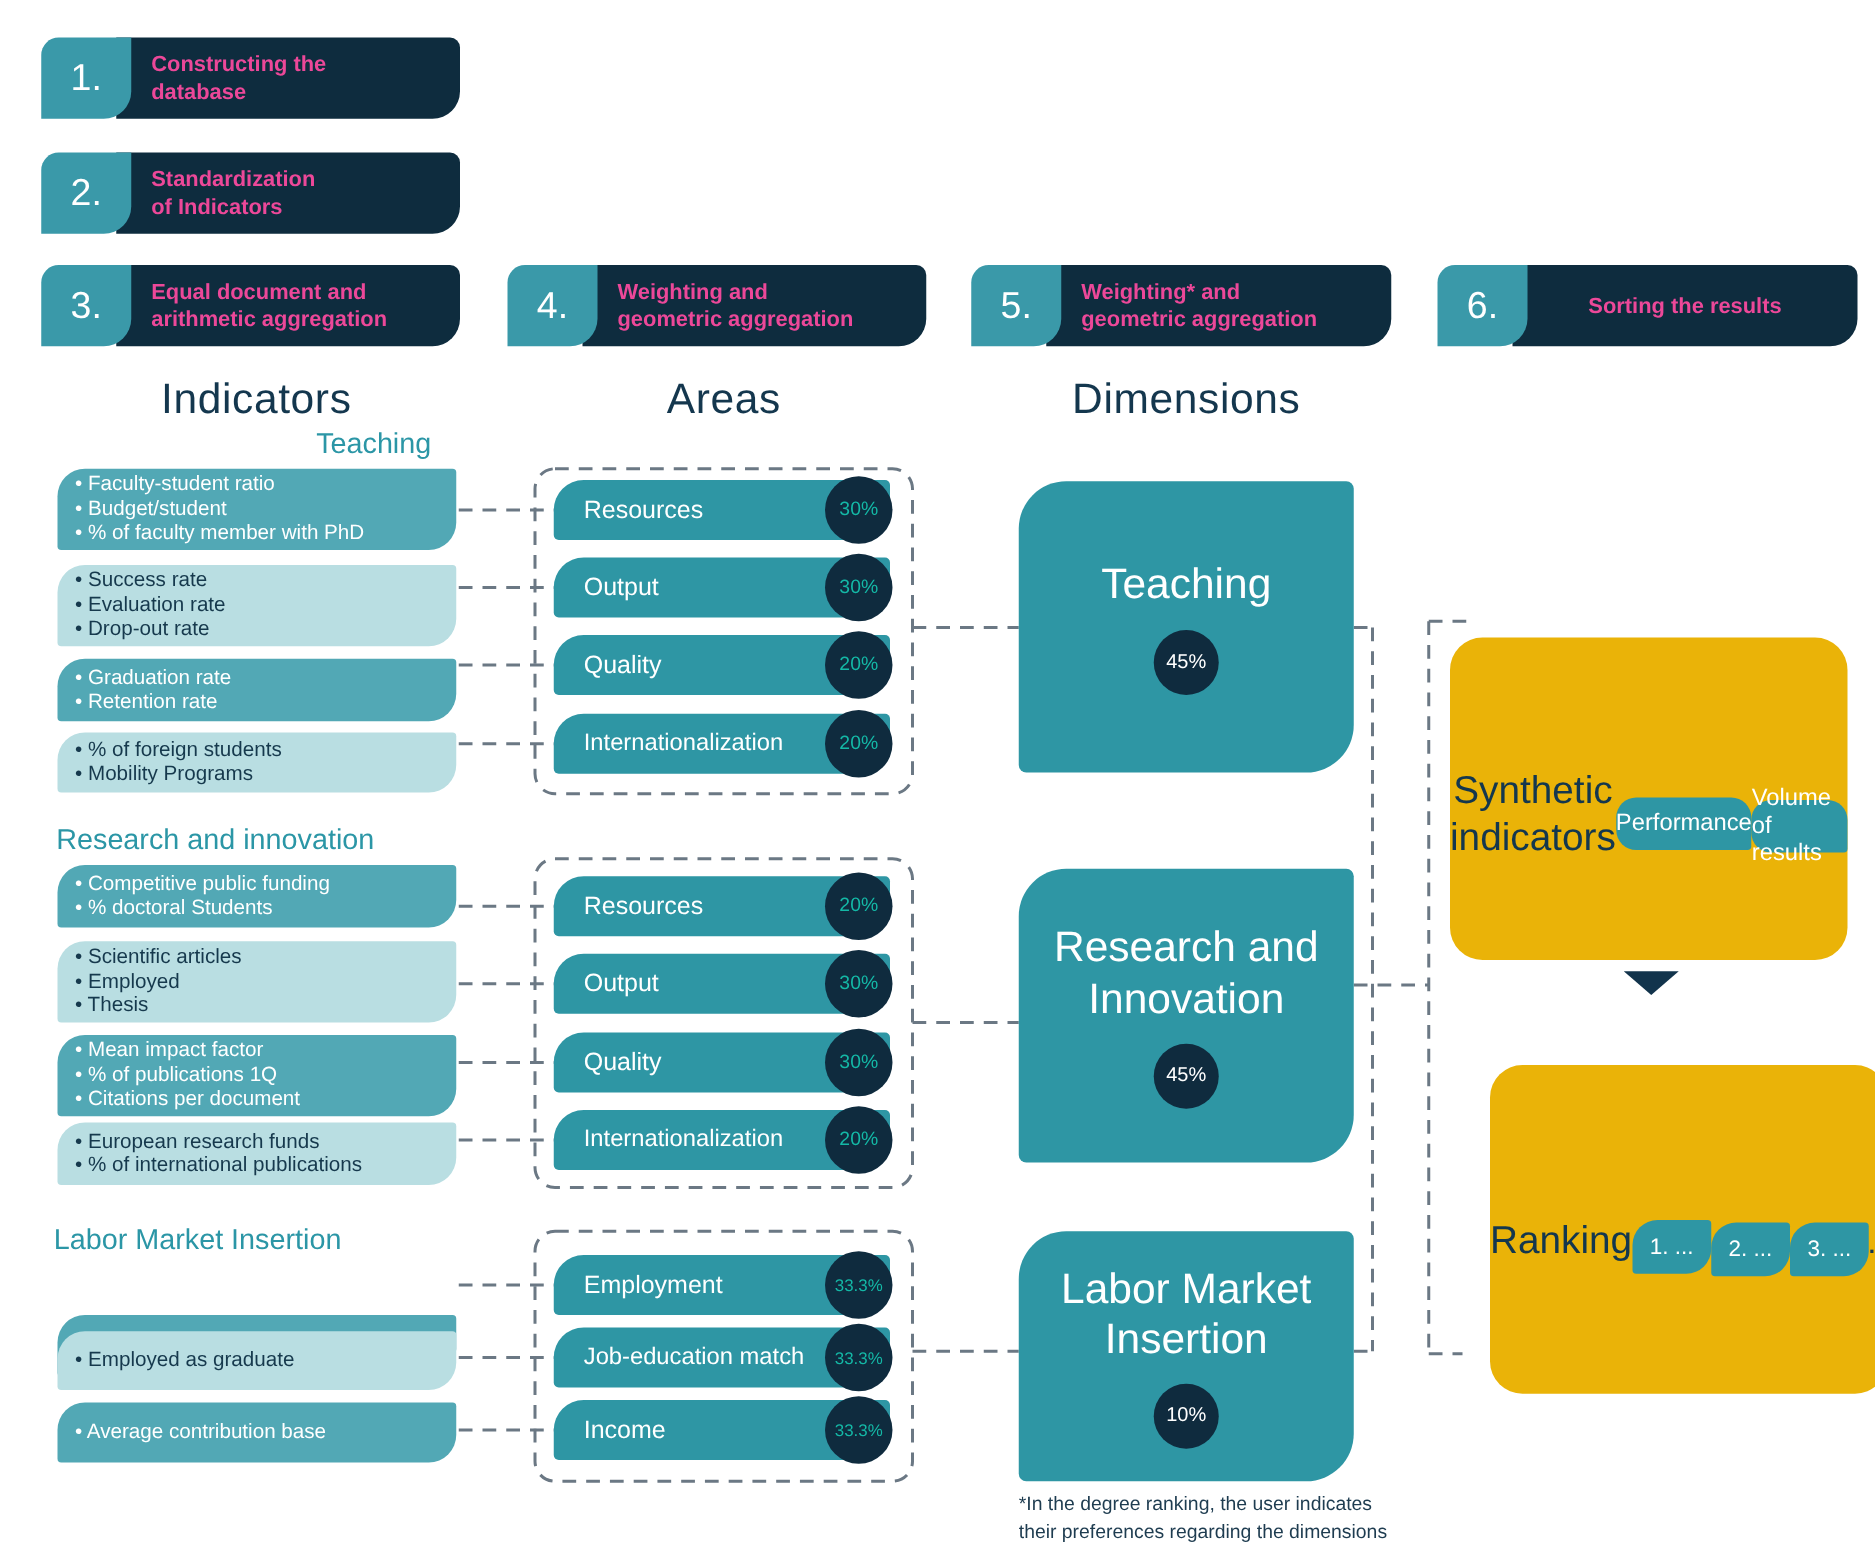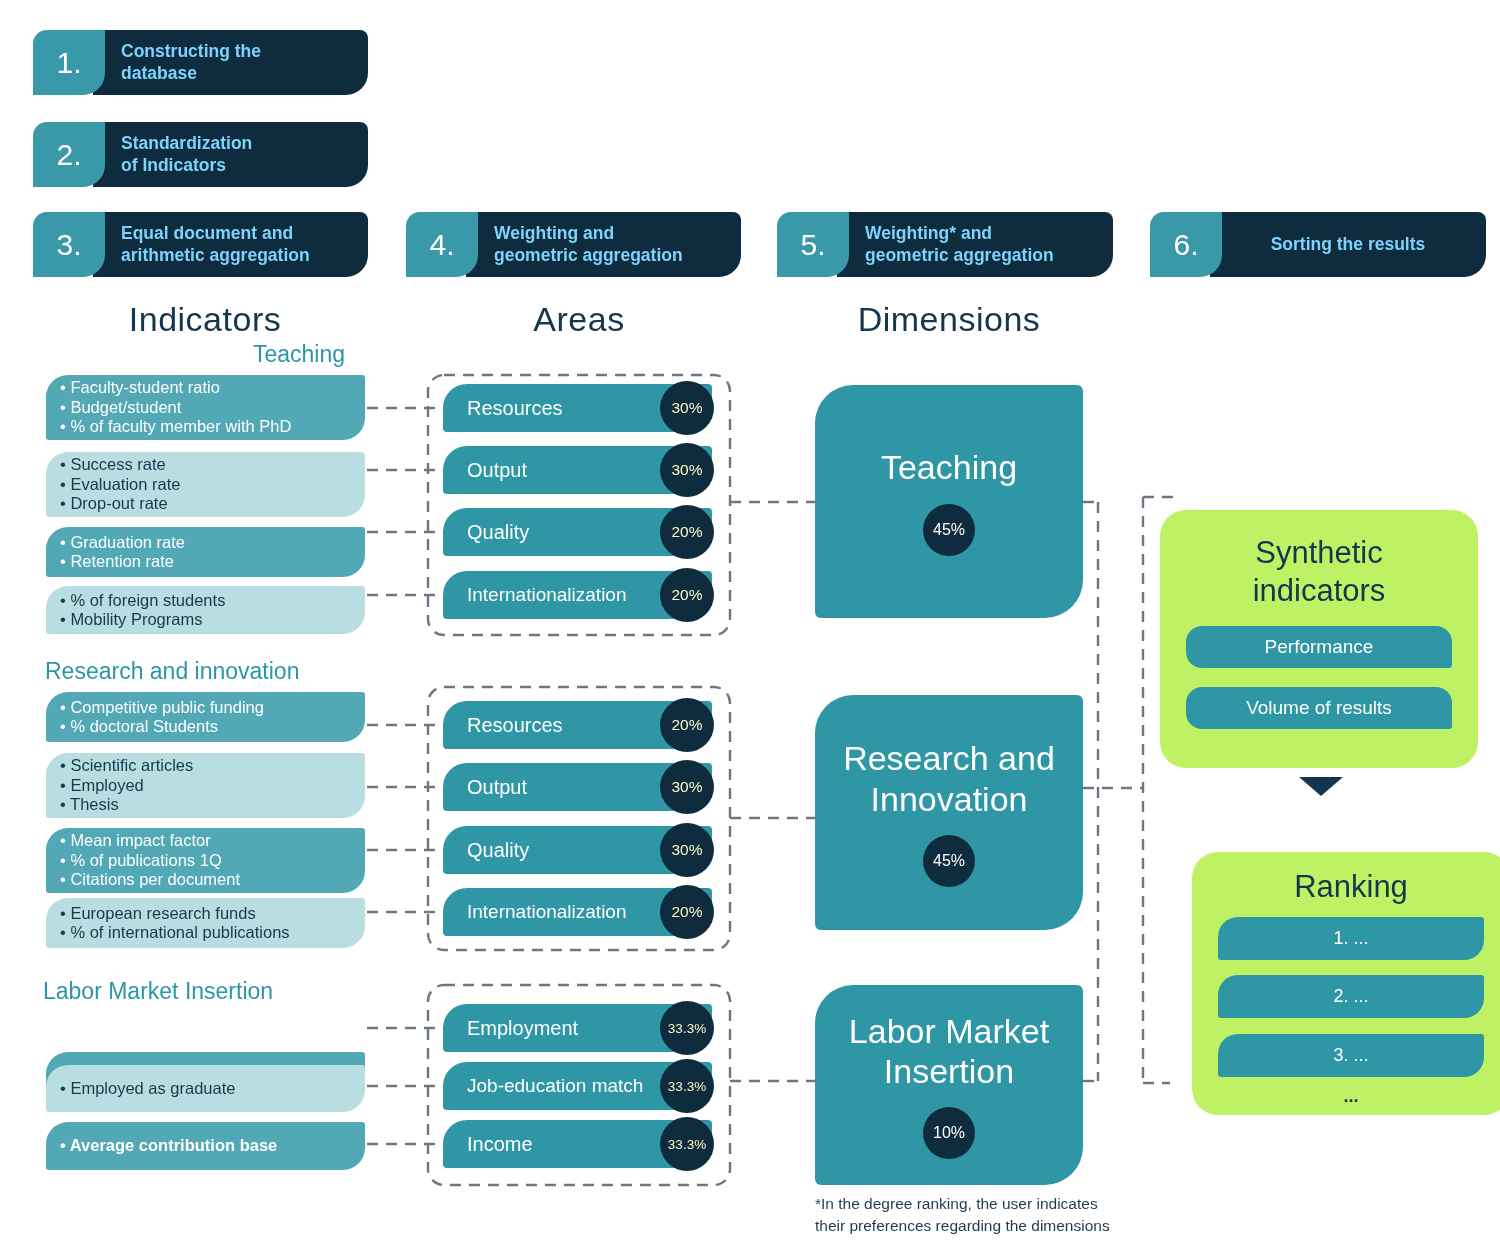--- a/index.html
+++ b/index.html
@@ -4,21 +4,21 @@
 <style>
   html,body{margin:0;padding:0;background:#ffffff;font-family:"Liberation Sans",sans-serif;}
   .canvas{position:relative;width:1500px;height:1254px;background:#fff;overflow:hidden;}
   svg.connectors{position:absolute;left:0;top:0;z-index:0;}
 
   
   .step{position:absolute;height:65px;}
   .step-dark{position:absolute;left:60px;right:0;top:0;bottom:0;background:#0e2c3e;
              border-radius:0 8px 22px 0;display:flex;align-items:center;padding-left:28px;box-sizing:border-box;}
   .step.center .step-dark{justify-content:center;padding-left:0;}
-  .step-label{color:#7dd3fc;font-size:17.5px;font-weight:700;line-height:1.25;white-space:pre-line;}
+  .step-label{color:#ec4899;font-size:17.5px;font-weight:700;line-height:1.25;white-space:pre-line;}
   .step-num{position:absolute;left:0;top:0;width:72px;height:100%;background:#3a99a9;z-index:1;
             border-radius:14px 0 22px 0;display:flex;align-items:center;justify-content:center;
             color:#fff;font-size:30px;font-weight:300;}
 
   
   .col-title{position:absolute;text-align:center;font-size:34px;font-weight:500;color:#14374e;letter-spacing:.5px;}
   .sec-label{position:absolute;font-size:23px;font-weight:500;color:#2b96a6;}
 
   
   .ibox{position:absolute;left:46px;width:319px;box-sizing:border-box;border-radius:22px 3px 22px 3px;
@@ -26,33 +26,33 @@
   .ibox.dark{background:#52a8b5;color:#ffffff;}
   .ibox.light{background:#b9dee2;color:#16394d;}
   .iline{font-size:16.5px;line-height:19.5px;}
   .iline::before{content:"• ";}
 
   
   .bar{position:absolute;left:443px;width:269px;height:48px;background:#2e96a4;
        border-radius:24px 4px 24px 4px;display:flex;align-items:center;padding-left:24px;
        box-sizing:border-box;color:#fff;font-size:20px;}
   .pct{position:absolute;right:-2px;top:-3px;width:54px;height:54px;border-radius:50%;background:#0f2b3e;
-       display:flex;align-items:center;justify-content:center;font-size:15.5px;color:#fef9c3;}
+       display:flex;align-items:center;justify-content:center;font-size:15.5px;color:#14b8a6;}
   .pct.sm{font-size:13.5px;}
 
   
   .dim{position:absolute;left:815px;width:268px;background:#2e96a4;border-radius:38px 6px 38px 6px;
        display:flex;flex-direction:column;align-items:center;justify-content:center;gap:16px;color:#fff;}
   .dim-title{font-size:34px;line-height:1.18;text-align:center;white-space:pre-line;}
   .dim-circle{width:52px;height:52px;border-radius:50%;background:#0f2b3e;display:flex;
               align-items:center;justify-content:center;font-size:16px;}
 
   
-  .panel{position:absolute;left:1160px;width:318px;background:#bef264;border-radius:26px;
-         display:flex;flex-direction:column;align-items:center;box-sizing:border-box;}
+  .panel{position:absolute;left:1160px;width:318px;background:#eab308;border-radius:26px;
+         display:flex;flex-direction:row;align-items:center;box-sizing:border-box;}
   .panel-title{font-size:31px;font-weight:500;color:#14374e;text-align:center;line-height:1.22;white-space:pre-line;}
   .pbtn{width:266px;height:42px;background:#2e96a4;border-radius:16px 16px 3px 16px;color:#fff;
         font-size:19px;display:flex;align-items:center;justify-content:center;}
   .rbar{width:266px;height:43px;background:#2e96a4;border-radius:20px 3px 20px 3px;color:#fff;
         font-size:18px;display:flex;align-items:center;justify-content:center;}
   .more-dots{font-size:18px;font-weight:700;color:#14374e;margin-top:9px;}
   .down-arrow{position:absolute;left:1299px;top:777px;width:0;height:0;
               border-left:22px solid transparent;border-right:22px solid transparent;
               border-top:19px solid #12344c;}
 
@@ -184,21 +184,21 @@
     <div class="iline">European research funds</div>
     <div class="iline">% of international publications</div>
   </div>
 
   <div class="ibox dark" style="top:1052px;height:49px;">
     <div class="iline">Employment rate</div>
   </div>
   <div class="ibox light" style="top:1065px;height:47px;">
     <div class="iline">Employed as graduate</div>
   </div>
-  <div class="ibox dark" style="top:1122px;height:48px;font-weight:bold;">
+  <div class="ibox dark" style="top:1122px;height:48px;">
     <div class="iline">Average contribution base</div>
   </div>
 
   <div class="bar" style="top:384px;">
     <span>Resources</span>
     <span class="pct">30%</span>
   </div>
   <div class="bar" style="top:446px;">
     <span>Output</span>
     <span class="pct">30%</span>

